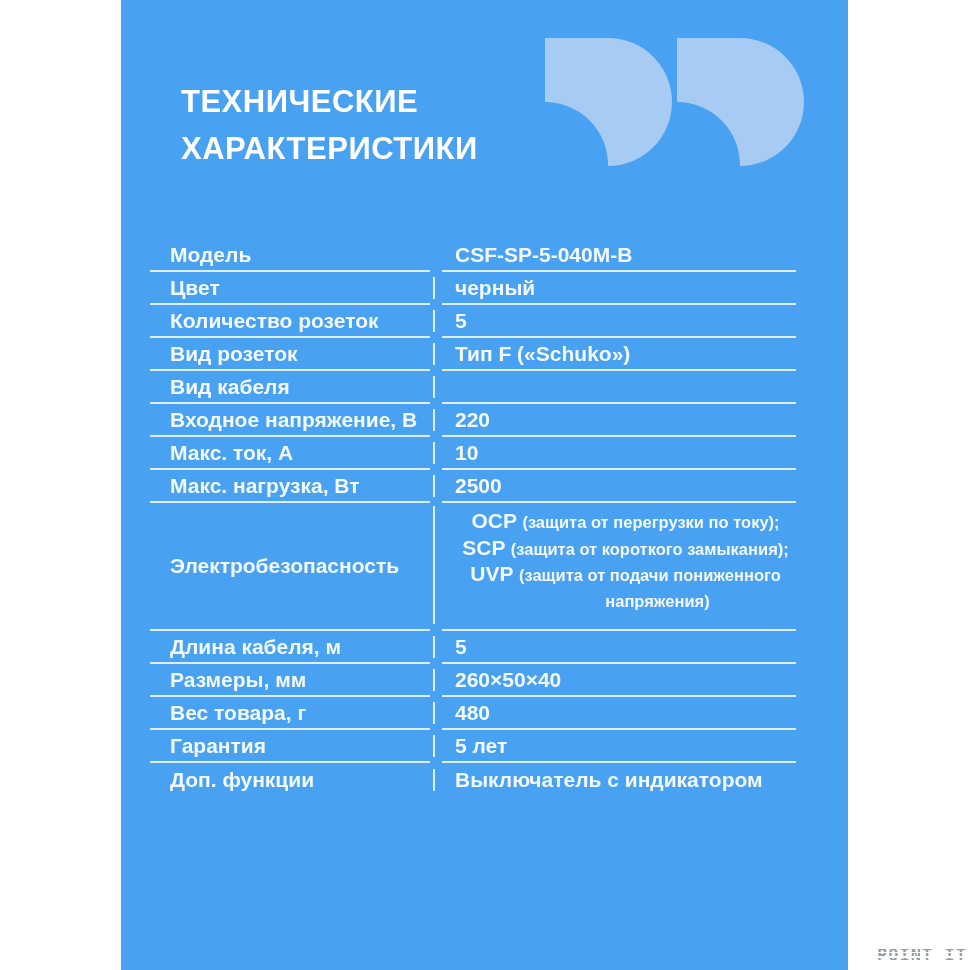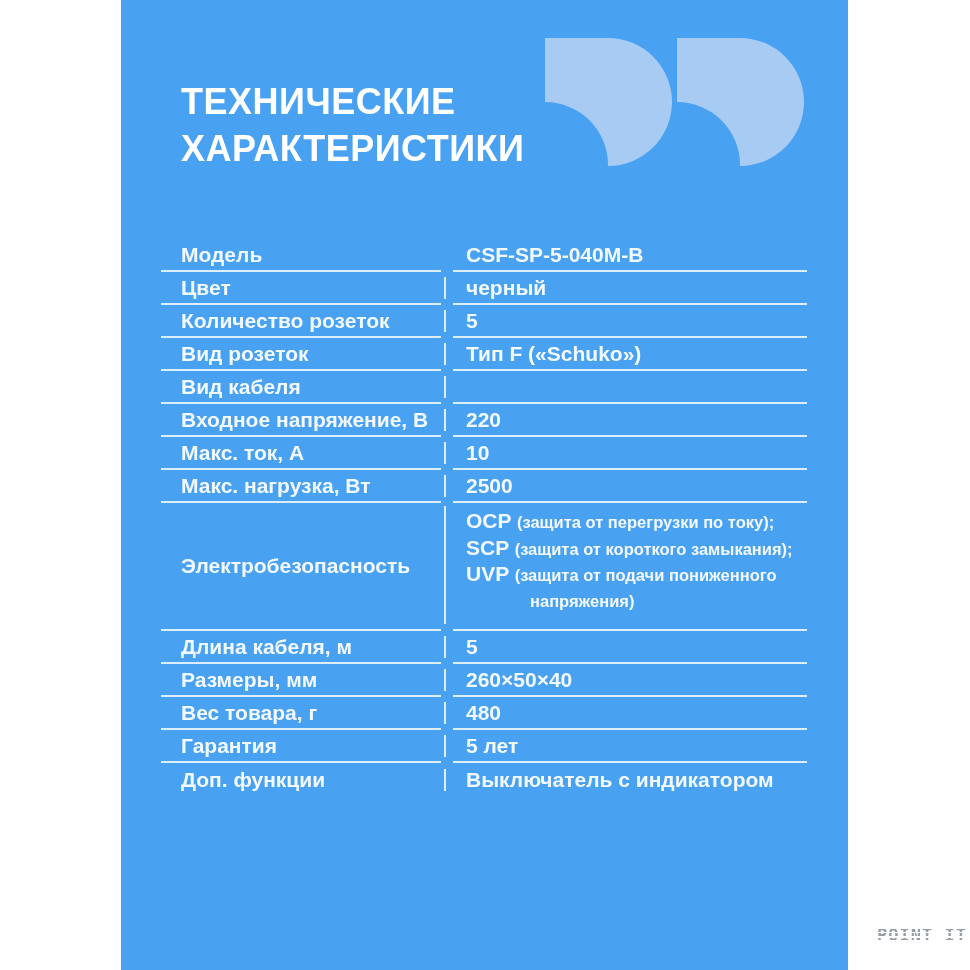--- a/index.html
+++ b/index.html
@@ -9,30 +9,30 @@
     font-family:"Liberation Sans","DejaVu Sans",sans-serif;
     -webkit-font-smoothing:antialiased;
   }
   .card{
     position:absolute;left:121px;top:0;width:727px;height:970px;
     background:var(--card-blue,#49a1f2);
   }
   
   .title{
     position:absolute;left:60px;top:78px;
-    color:#ffffff;font-weight:bold;font-size:36px;line-height:47px;
+    color:#ffffff;font-weight:bold;font-size:31px;line-height:47px;
     letter-spacing:.5px;white-space:nowrap;
   }
   
   .quotes{position:absolute;left:424px;top:38px;width:260px;height:129px;display:flex;gap:5px;}
   .quotes svg{display:block;}
   
   .spec{
-    position:absolute;left:40px;top:239px;width:646px;
-    color:var(--text,#f3faff);font-size:21px;font-weight:600;
+    position:absolute;left:29px;top:239px;width:646px;
+    color:var(--text,#f3faff);font-size:21px;font-weight:600;text-align:center;
   }
   .row{display:flex;align-items:stretch;}
   .cell-l{
     width:280px;box-sizing:border-box;padding-left:20px;
     display:flex;align-items:center;
     border-bottom:2px solid var(--rule,#ddeefc);
   }
   .cell-r{
     flex:1;box-sizing:border-box;margin-left:12px;padding-left:13px;
     display:flex;align-items:center;position:relative;
@@ -53,21 +53,21 @@
   }
   .row.tall .cell-l{align-items:center;}
   .prot-item{
     padding-left:64px;text-indent:-64px;
     line-height:23.5px;margin-bottom:1px;
   }
   .prot-code{font-size:21px;font-weight:600;}
   .prot-desc{font-size:16.5px;font-weight:600;}
   
   .watermark{
-    position:absolute;right:3px;bottom:25px;
+    position:absolute;right:3px;bottom:5px;
     font-family:"DejaVu Sans Mono","Liberation Mono",monospace;
     font-weight:bold;font-size:17px;letter-spacing:1px;
     color:#9aa2ab;white-space:nowrap;
   }
   @supports ((-webkit-background-clip:text) or (background-clip:text)){
     .watermark{
       color:transparent;
       background:repeating-linear-gradient(180deg,#949ca6 0 2.6px,rgba(255,255,255,0) 2.6px 4.2px);
       -webkit-background-clip:text;background-clip:text;
     }

